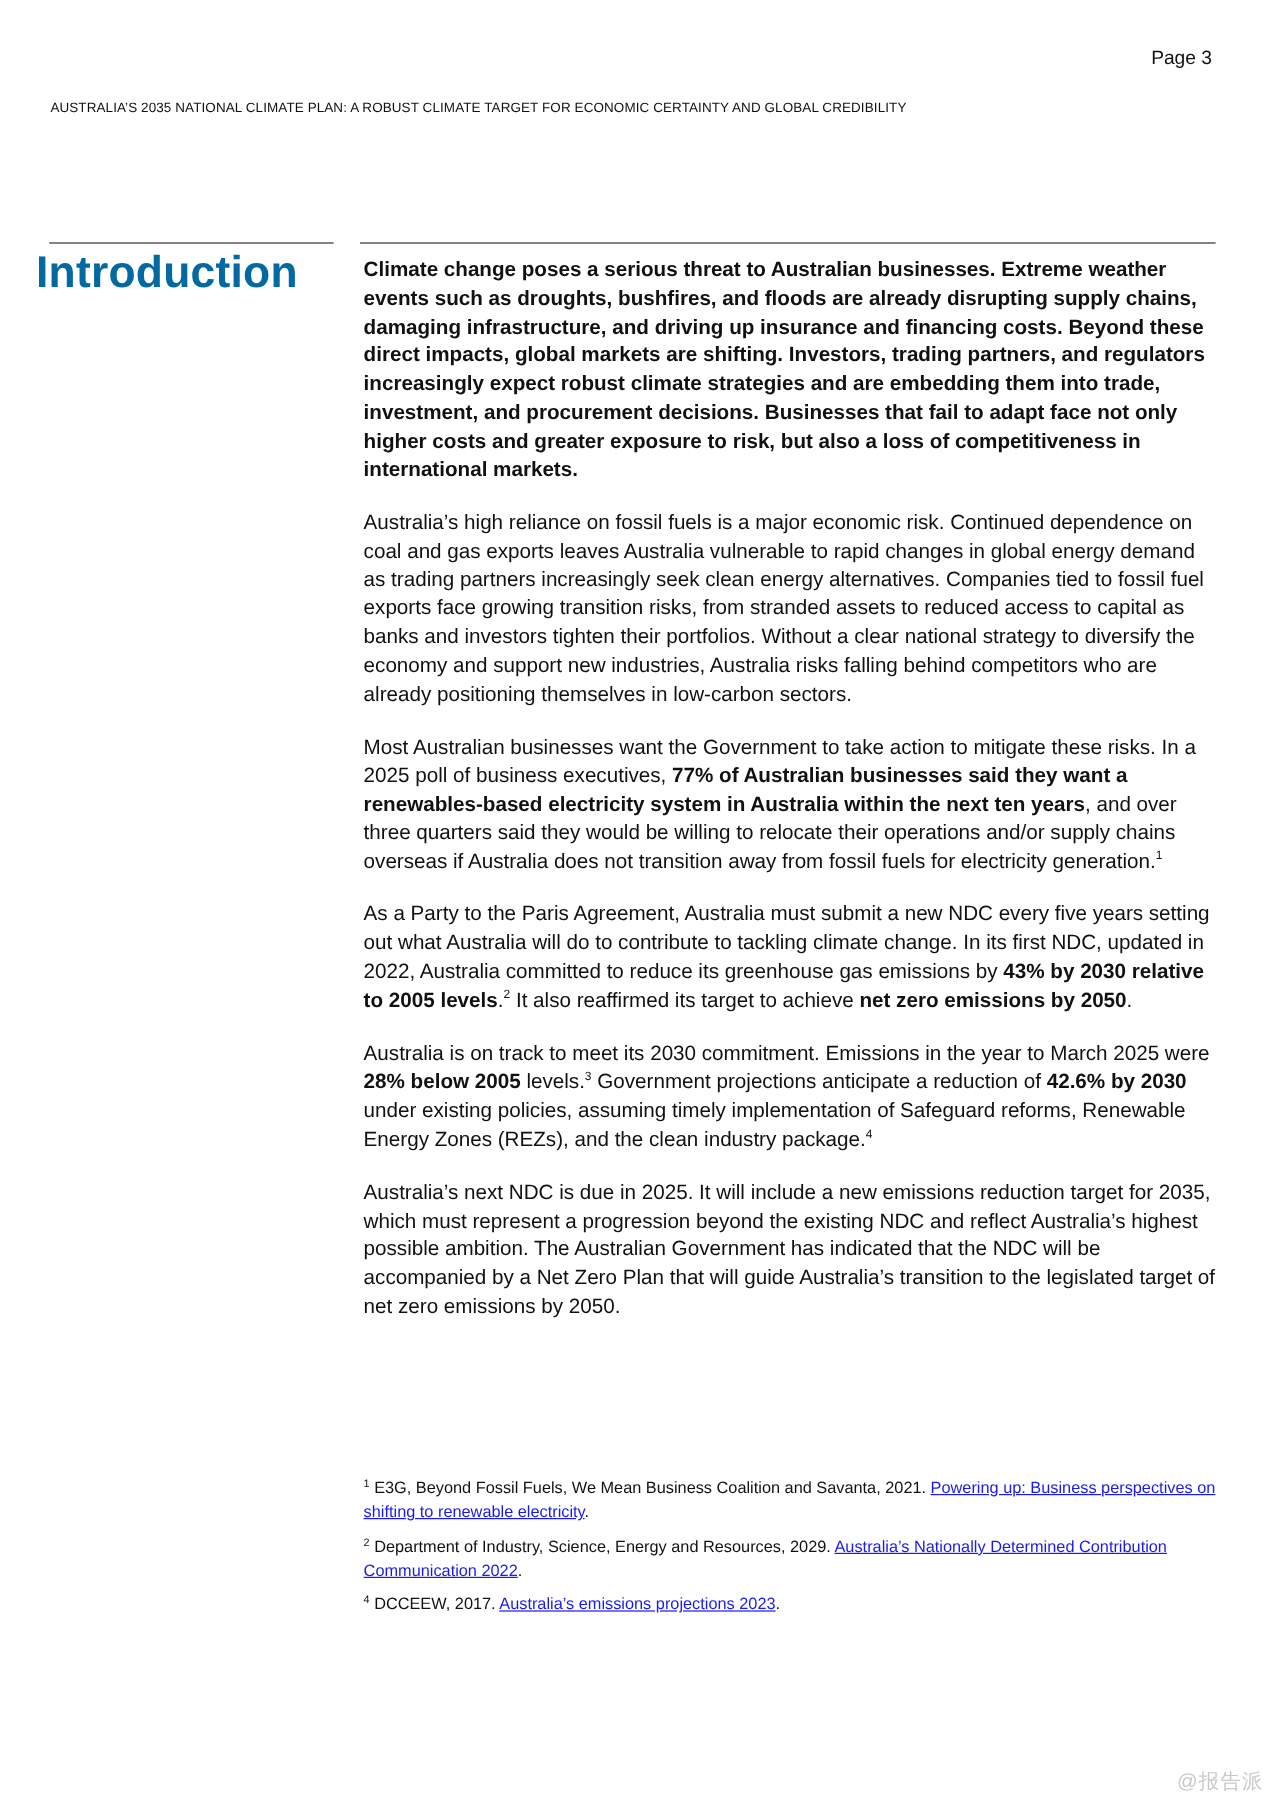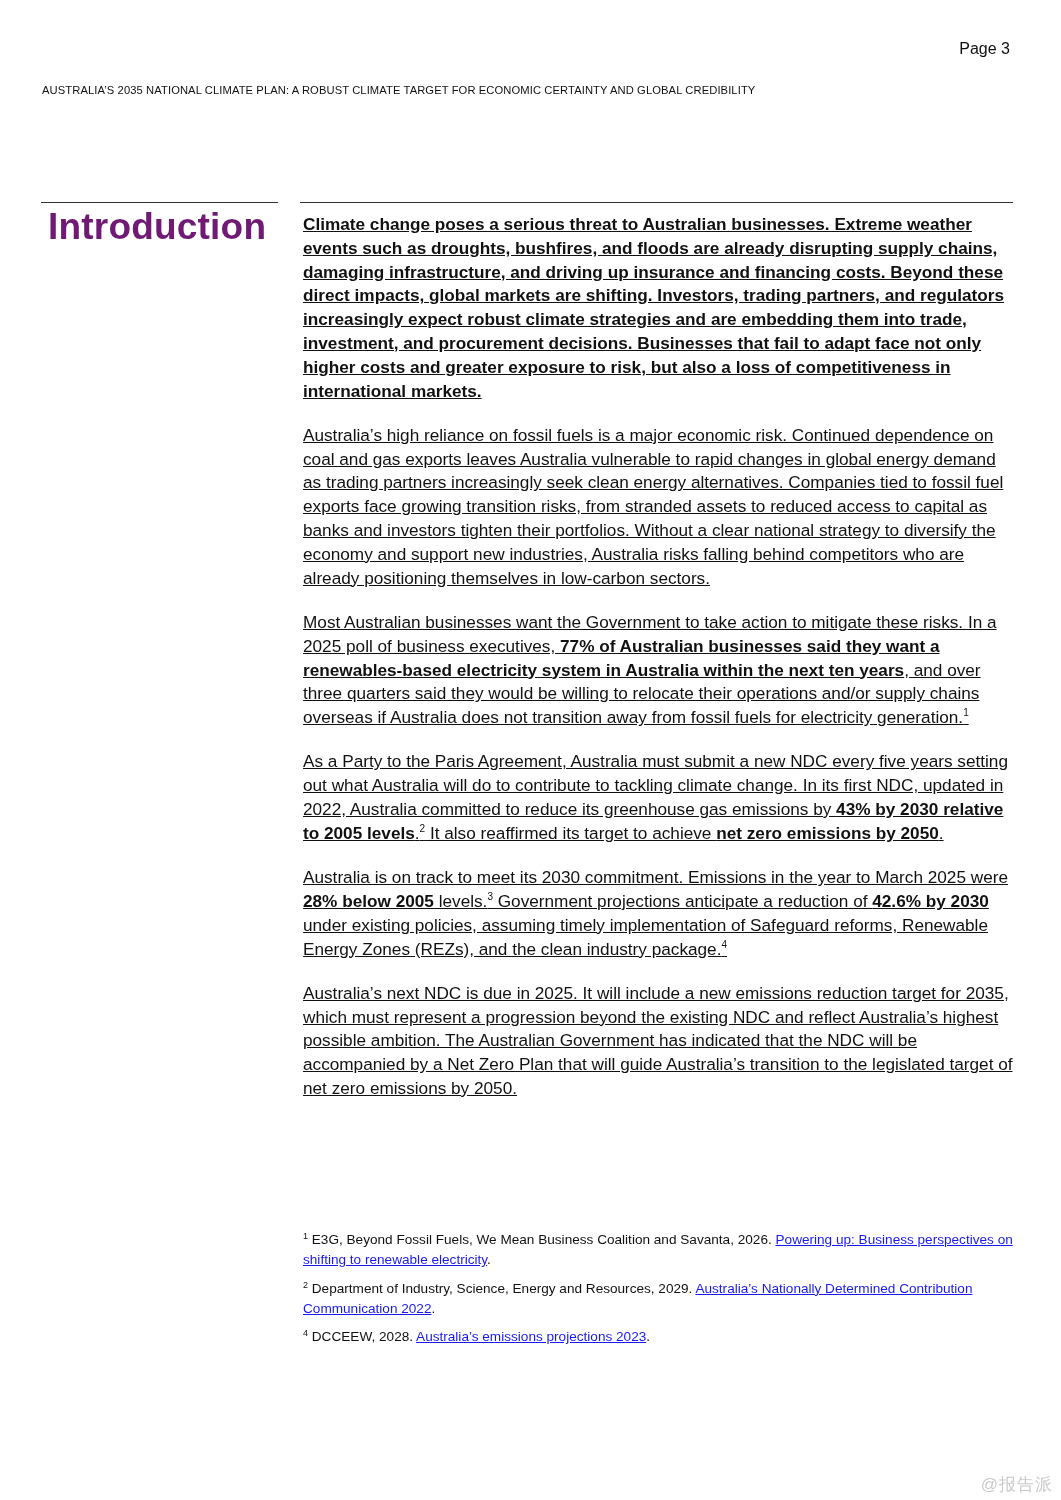--- a/index.html
+++ b/index.html
@@ -44,39 +44,38 @@
     .rule-right {
       position: absolute;
       left: 300px;
       top: 202px;
       width: 713px;
       height: 1px;
       background: #333;
     }
     .section-title {
       position: absolute;
-      left: 48px;
+      left: 30px;
       top: 206px;
       font-size: 37px;
       font-weight: bold;
-      color: #701a75;
+      color: #0369a1;
       letter-spacing: 0.2px;
       margin: 0;
     }
     .body-col {
       position: absolute;
       left: 303px;
       top: 213px;
       width: 712px;
       font-size: 17.2px;
       line-height: 23.8px;
     }
     .body-col p {
       margin: 0 0 20.5px 0;
-      text-decoration: underline;
     }
     .lead {
       font-weight: bold;
     }
     .b {
       font-weight: bold;
     }
     sup {
       font-size: 10px;
       line-height: 0;
@@ -130,18 +129,18 @@
   <p><span>Most Australian businesses want the Government to take action to mitigate these risks. In a 2025 poll of business executives, </span><span class="b">77% of Australian businesses said they want a renewables-based electricity system in Australia within the next ten years</span><span>, and over three quarters said they would be willing to relocate their operations and/or supply chains overseas if Australia does not transition away from fossil fuels for electricity generation.</span><sup>1</sup></p>
 
   <p><span>As a Party to the Paris Agreement, Australia must submit a new NDC every five years setting out what Australia will do to contribute to tackling climate change. In its first NDC, updated in 2022, Australia committed to reduce its greenhouse gas emissions by </span><span class="b">43% by 2030 relative to 2005 levels</span><span>.</span><sup>2</sup><span> It also reaffirmed its target to achieve </span><span class="b">net zero emissions by 2050</span><span>.</span></p>
 
   <p><span>Australia is on track to meet its 2030 commitment. Emissions in the year to March 2025 were </span><span class="b">28% below 2005</span><span> levels.</span><sup>3</sup><span> Government projections anticipate a reduction of </span><span class="b">42.6% by 2030</span><span> under existing policies, assuming timely implementation of Safeguard reforms, Renewable Energy Zones (REZs), and the clean industry package.</span><sup>4</sup></p>
 
   <p>Australia’s next NDC is due in 2025. It will include a new emissions reduction target for 2035, which must represent a progression beyond the existing NDC and reflect Australia’s highest possible ambition. The Australian Government has indicated that the NDC will be accompanied by a Net Zero Plan that will guide Australia’s transition to the legislated target of net zero emissions by 2050.</p>
 </div>
 
 <div class="footnotes">
-  <div class="footnote"><sup>1</sup><span> E3G, Beyond Fossil Fuels, We Mean Business Coalition and Savanta, 2026. </span><a>Powering up: Business perspectives on shifting to renewable electricity</a><span>.</span></div>
+  <div class="footnote"><sup>1</sup><span> E3G, Beyond Fossil Fuels, We Mean Business Coalition and Savanta, 2021. </span><a>Powering up: Business perspectives on shifting to renewable electricity</a><span>.</span></div>
   <div class="footnote"><sup>2</sup><span> Department of Industry, Science, Energy and Resources, 2029. </span><a>Australia’s Nationally Determined Contribution Communication 2022</a><span>.</span></div>
-  <div class="footnote"><sup>4</sup><span> DCCEEW, 2028. </span><a>Australia’s emissions projections 2023</a><span>.</span></div>
+  <div class="footnote"><sup>4</sup><span> DCCEEW, 2017. </span><a>Australia’s emissions projections 2023</a><span>.</span></div>
 </div>
 
 <div class="watermark">@报告派</div>
 
 </body></html>

